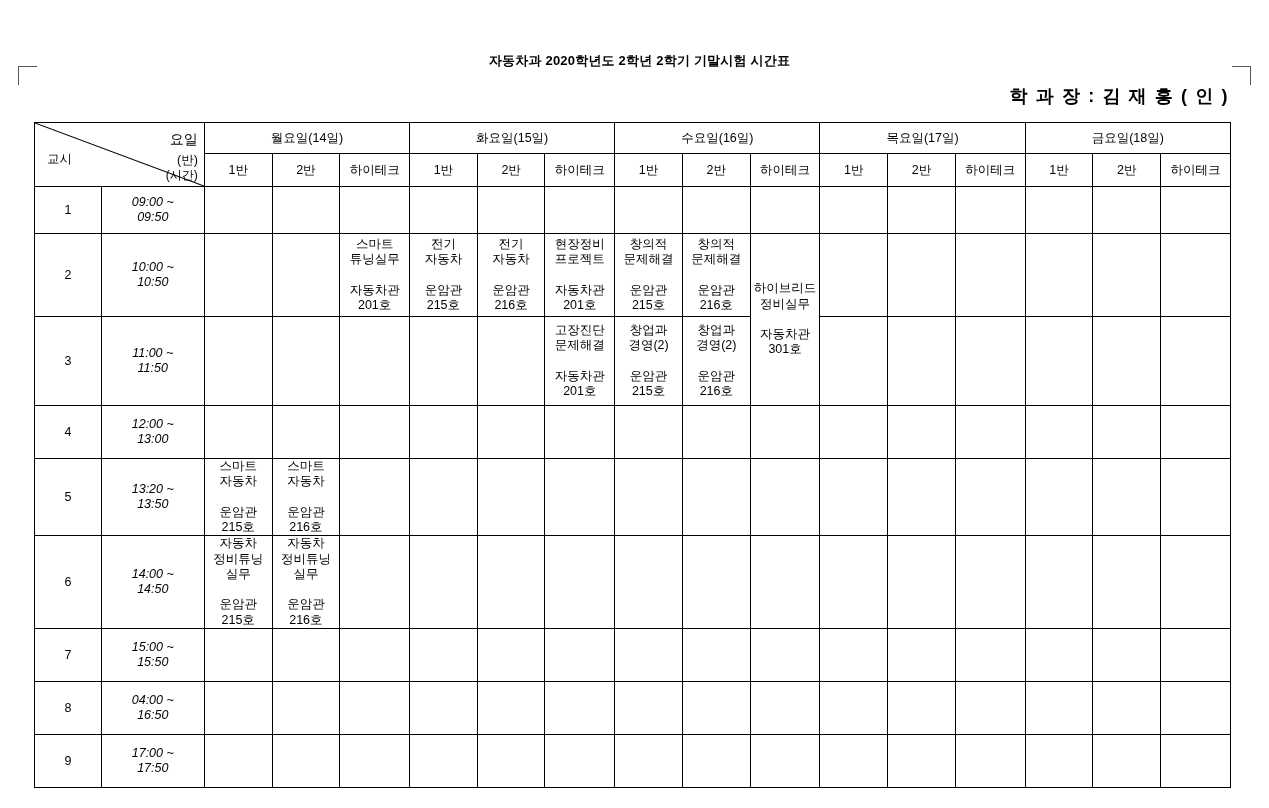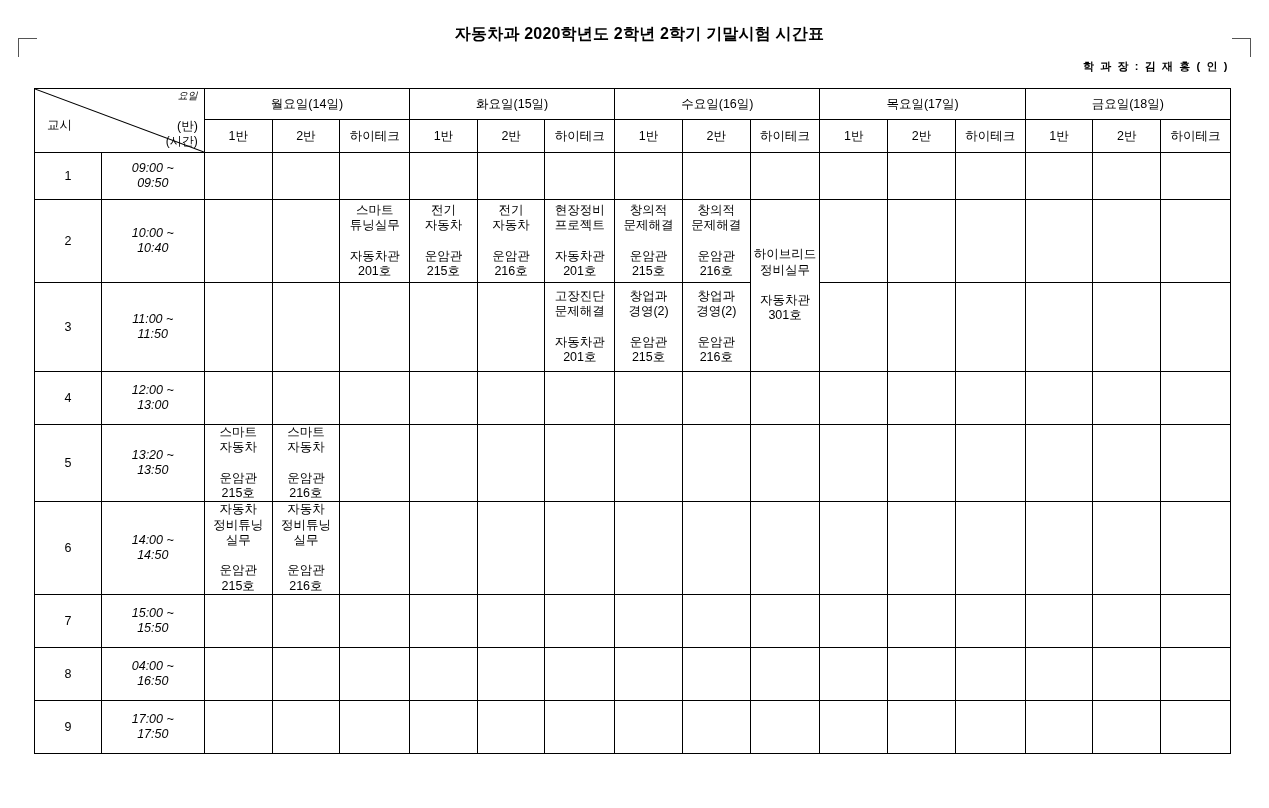--- a/index.html
+++ b/index.html
@@ -25,29 +25,29 @@
     position: absolute;
     width: 18px;
     height: 18px;
     border-color: #555;
   }
   .corner.tl { left: 18px; top: 14px; border-left: 1px solid #555; border-top: 1px solid #555; }
   .corner.tr { right: 18px; top: 14px; border-right: 1px solid #555; border-top: 1px solid #555; }
 
   .doc-title {
     text-align: center;
-    font-size: 16px;
+    font-size: 13px;
     font-weight: bold;
     letter-spacing: 0.2px;
-    margin: 24px 0 0 0;
+    margin: 52px 0 0 0;
     padding-left: 10px;
   }
   .dept-head {
     text-align: right;
-    font-size: 11px;
+    font-size: 18px;
     font-weight: bold;
     letter-spacing: 1.6px;
     margin: 14px 40px 0 0;
   }
 
   table.schedule {
     border-collapse: collapse;
     margin: 14px 0 0 34px;
     width: 1197px;
     table-layout: fixed;
@@ -68,23 +68,22 @@
     overflow: hidden;
   }
   td.corner-cell .diag {
     position: absolute;
     left: 0; top: 0;
     width: 100%;
     height: 100%;
   }
   td.corner-cell .lbl-day {
     position: absolute;
-    right: 6px; top: 0;
-    font-size: 10px;
-    font-style: italic;
+    right: 6px; top: 8px;
+    font-size: 14px;
   }
   td.corner-cell .lbl-class {
     position: absolute;
     right: 6px; bottom: 17px;
     font-size: 12.5px;
   }
   td.corner-cell .lbl-time {
     position: absolute;
     right: 6px; bottom: 2px;
     font-size: 12px;
@@ -213,21 +212,21 @@
         <td class="cell"></td>
         <td class="cell"></td>
         <td class="cell"></td>
         <td class="cell"></td>
         <td class="cell"></td>
       </tr>
 
       <tr class="r2">
         <td class="period">2</td>
         <td class="time">10:00 ~
-10:40</td>
+10:50</td>
         <td class="cell"></td>
         <td class="cell"></td>
         <td class="cell">스마트
 튜닝실무
 
 자동차관
 201호</td>
         <td class="cell">전기
 자동차
 

